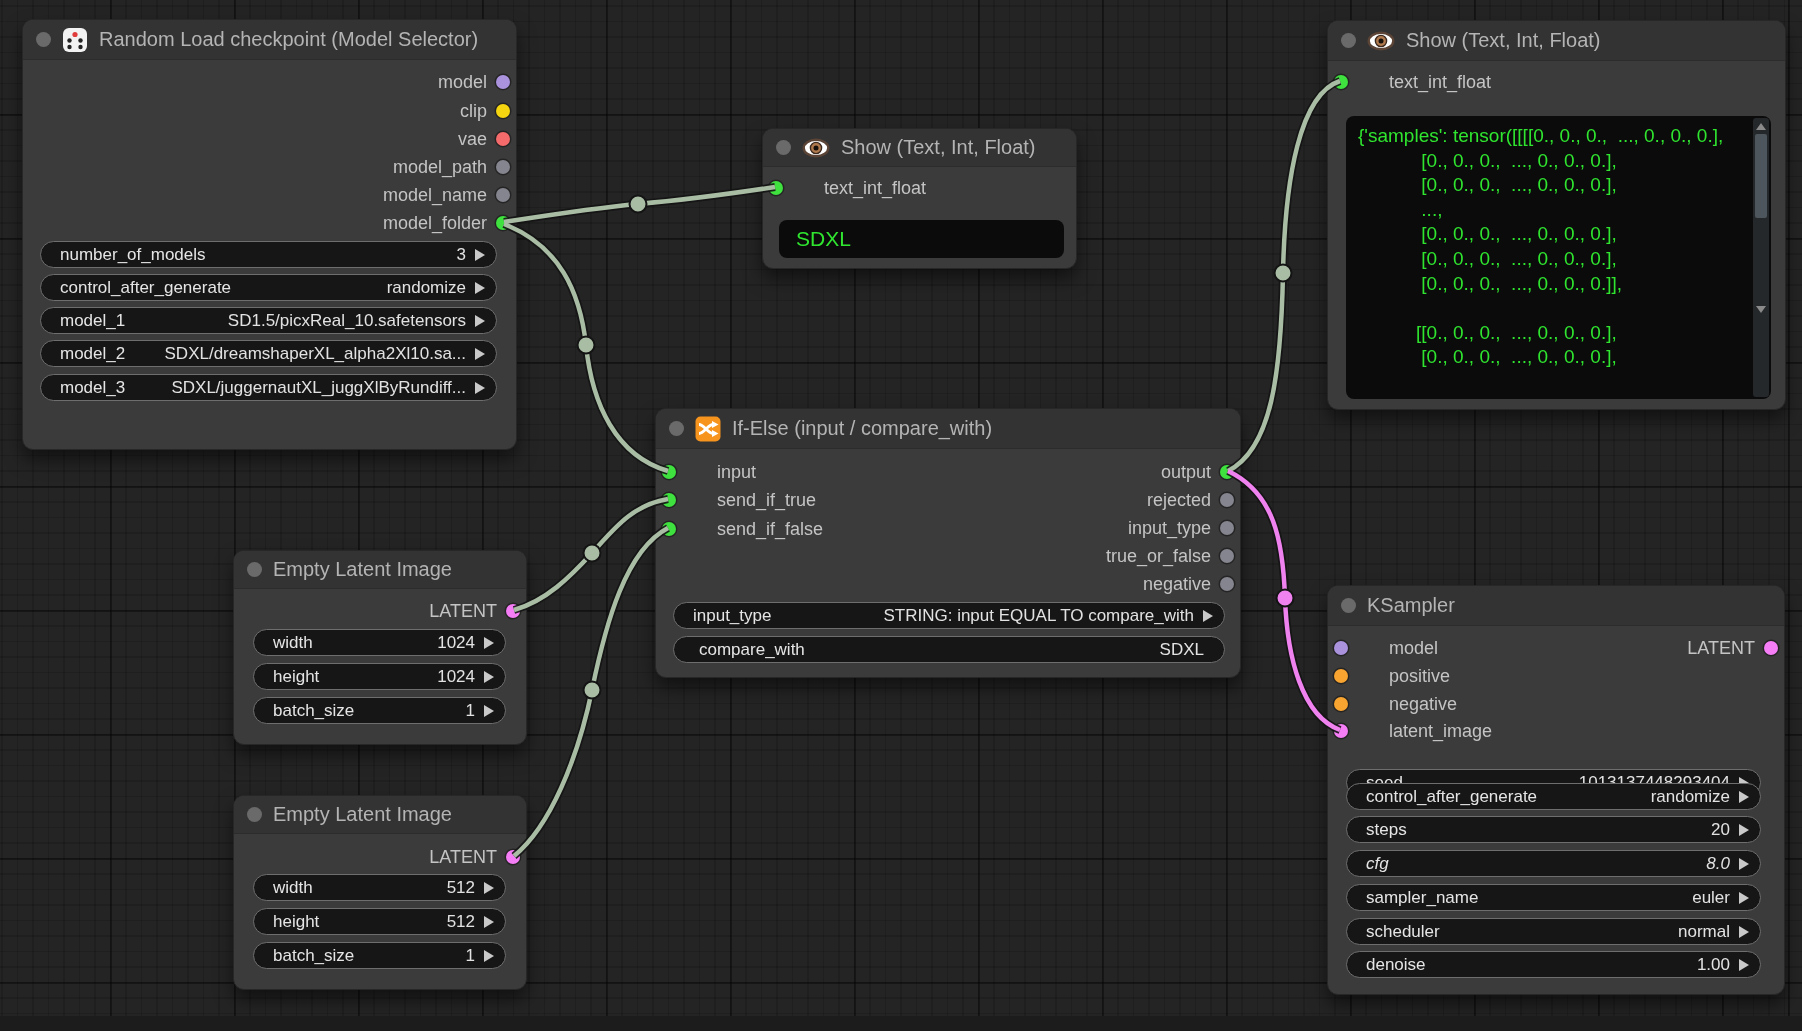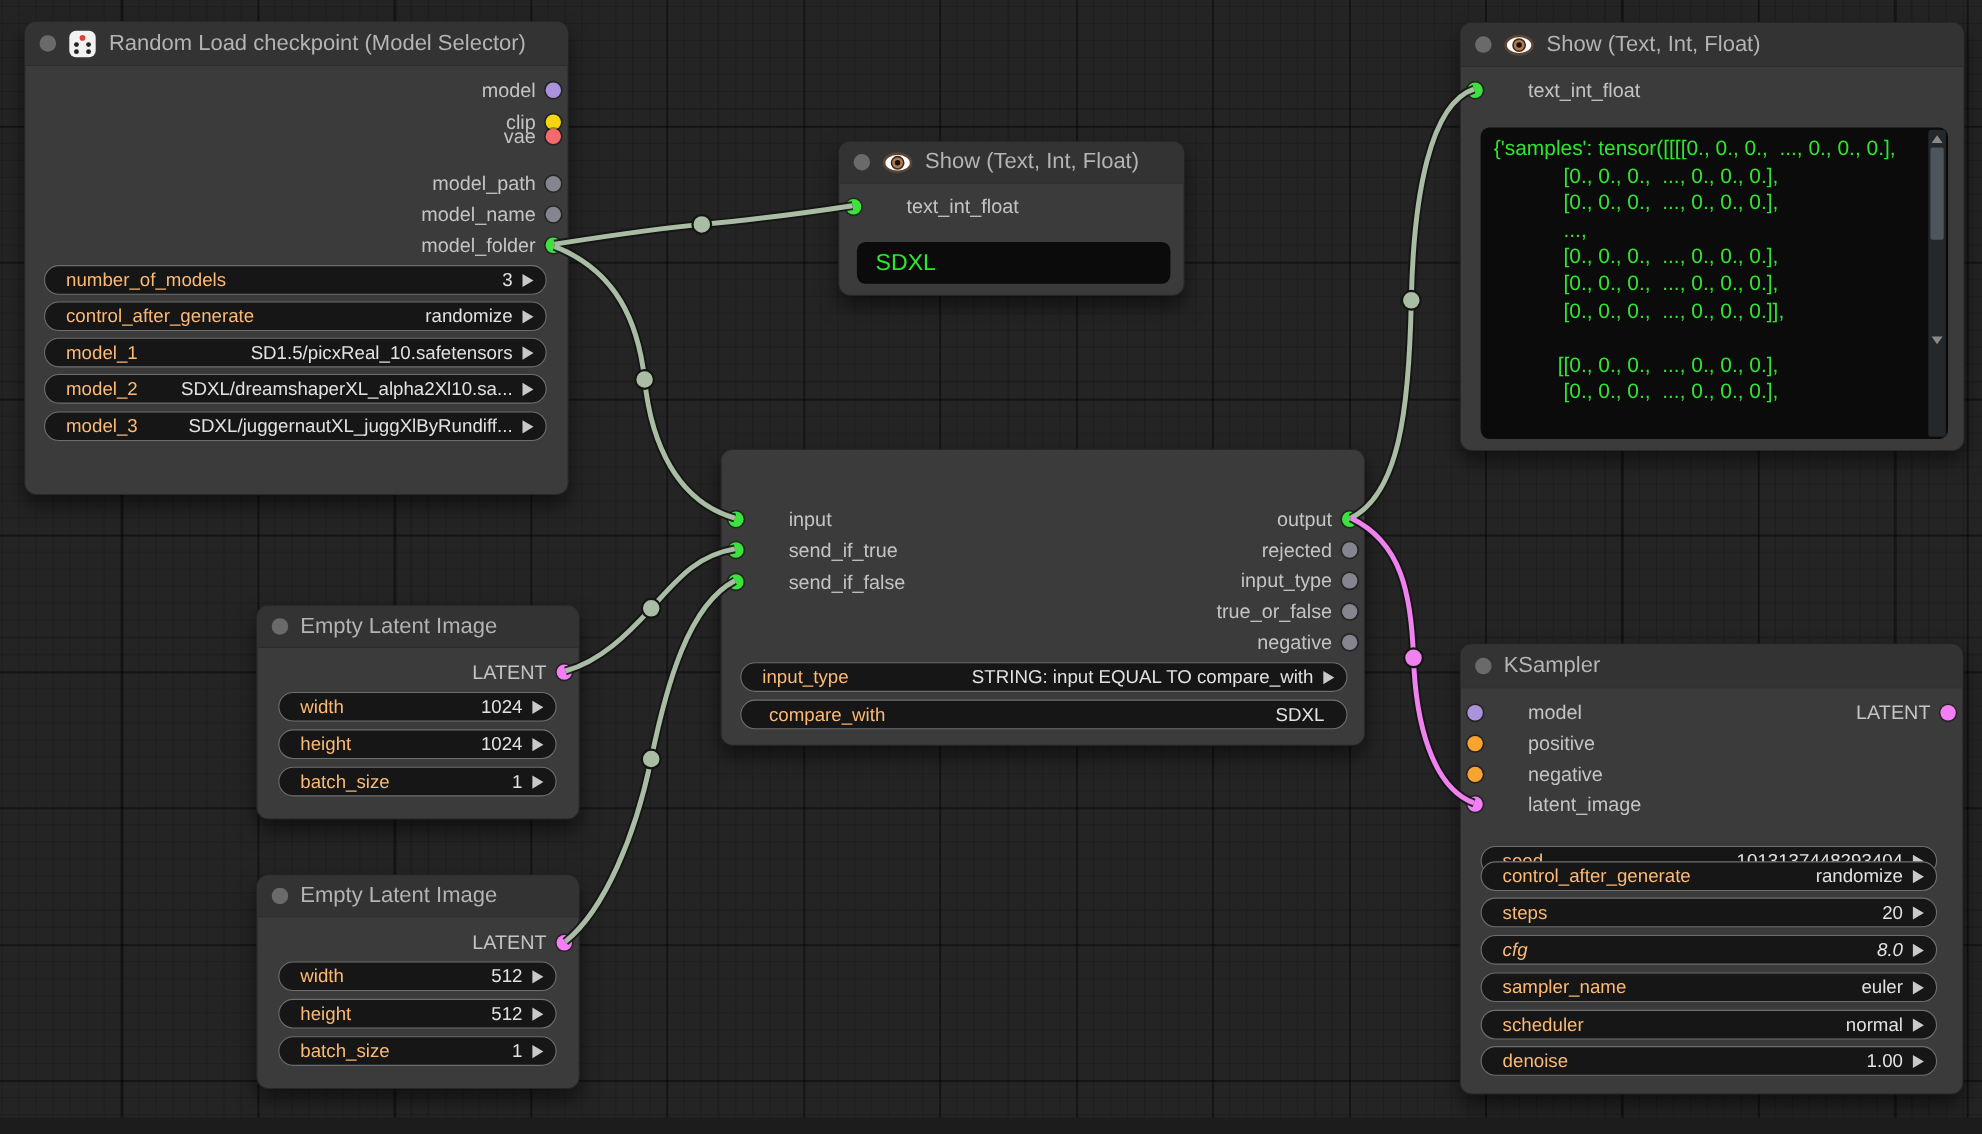--- a/index.html
+++ b/index.html
@@ -25,21 +25,21 @@
   .pdot{width:14px;height:14px;border-radius:50%;box-shadow:0 0 0 1.5px rgba(0,0,0,.38);flex:none;}
   .c-green{background:#3fe13f}.c-purple{background:#ab92dd}.c-yellow{background:#f5d410}
   .c-red{background:#f56a6a}.c-gray{background:#85858f}.c-pink{background:#f57df5}.c-orange{background:#f7a430}
   .plabel{font-size:18px;color:#c4c4c4;white-space:nowrap;}
   .widget{position:absolute;height:27px;background:#161616;border:1px solid #6e6e6e;border-radius:14px;
     display:flex;align-items:center;padding:0 11px;box-sizing:border-box;}
   .arrow-l{width:0;height:0;border-top:6px solid transparent;border-bottom:6px solid transparent;
     border-right:10px solid #cycyc;border-right-color:#c9c9c9;flex:none;}
   .arrow-r{width:0;height:0;border-top:6px solid transparent;border-bottom:6px solid transparent;
     border-left:10px solid #c9c9c9;flex:none;}
-  .wlabel{font-size:17px;color:#fdba74;white-space:nowrap;margin-left:8px;}
+  .wlabel{font-size:17px;color:#e5e5e5;white-space:nowrap;margin-left:8px;}
   .wvalue{font-size:17px;color:#e2e2e2;flex:1;text-align:right;margin-right:9px;white-space:nowrap;
     overflow:hidden;text-overflow:ellipsis;}
   .wlabel-only{margin-left:14px;}
   .display-box{position:absolute;background:#0b0b0b;border-radius:8px;box-sizing:border-box;}
   .display-text{font-size:21px;color:#2fe52f;line-height:38px;padding-left:17px;white-space:nowrap;}
   .tensor-wrap{padding:8px 12px;overflow:hidden;height:100%;box-sizing:border-box;}
   .tline{font-size:19px;line-height:24.6px;min-height:24.6px;color:#2fe52f;white-space:pre;}
   .sb{position:absolute;top:2px;right:2px;width:16px;height:279px;background:#24282b;border-radius:3px;}
   .sb-up{position:absolute;top:5px;left:3px;width:0;height:0;
     border-left:5px solid transparent;border-right:5px solid transparent;border-bottom:7px solid #8a8a8a;}
@@ -98,21 +98,21 @@
       <span class="ntitle">Random Load checkpoint (Model Selector)</span>
     </div>
     <div class="port out" style="top:50px">
       <span class="pdot c-purple"></span>
       <span class="plabel">model</span>
     </div>
     <div class="port out" style="top:79px">
       <span class="pdot c-yellow"></span>
       <span class="plabel">clip</span>
     </div>
-    <div class="port out" style="top:92px">
+    <div class="port out" style="top:107px">
       <span class="pdot c-red"></span>
       <span class="plabel">vae</span>
     </div>
     <div class="port out" style="top:135px">
       <span class="pdot c-gray"></span>
       <span class="plabel">model_path</span>
     </div>
     <div class="port out" style="top:163px">
       <span class="pdot c-gray"></span>
       <span class="plabel">model_name</span>
@@ -205,20 +205,33 @@
       </div>
       <div class="sb">
         <div class="sb-up"></div>
         <div class="sb-thumb"></div>
         <div class="sb-down"></div>
       </div>
     </div>
   </div>
 
   <div class="node" style="left:655px;top:408px;width:586px;height:270px;">
+    <div class="nheader">
+      <div class="cdot"></div>
+      <span class="nicon">
+        <svg width="26" height="26" viewBox="0 0 26 26">
+          <rect x="0.5" y="0.5" width="25" height="25" rx="5" fill="#f7941e"></rect>
+          <path d="M4,8.5 C9,8.5 13,17.5 18,17.5" stroke="#fff" stroke-width="2.8" fill="none"></path>
+          <path d="M4,17.5 C9,17.5 13,8.5 18,8.5" stroke="#fff" stroke-width="2.8" fill="none"></path>
+          <path d="M17,5 L23.5,8.5 L17,12 Z" fill="#fff"></path>
+          <path d="M17,14 L23.5,17.5 L17,21 Z" fill="#fff"></path>
+        </svg>
+      </span>
+      <span class="ntitle">If-Else (input / compare_with)</span>
+    </div>
     <div class="port in" style="top:51px">
       <span class="pdot c-green"></span>
       <span class="plabel">input</span>
     </div>
     <div class="port in" style="top:79px">
       <span class="pdot c-green"></span>
       <span class="plabel">send_if_true</span>
     </div>
     <div class="port in" style="top:108px">
       <span class="pdot c-green"></span>

